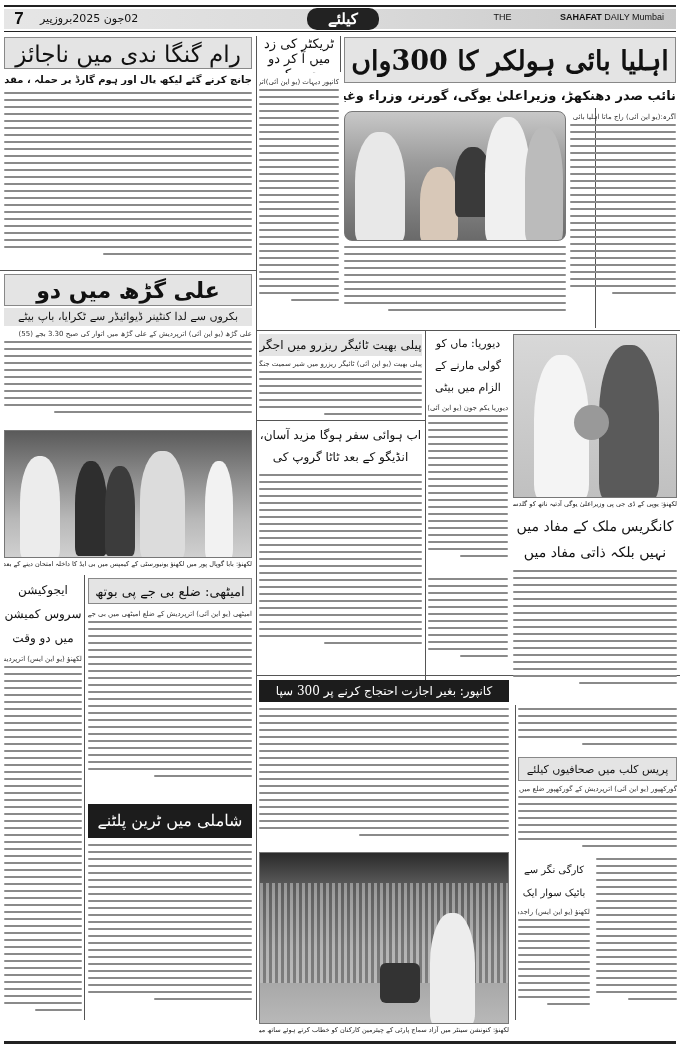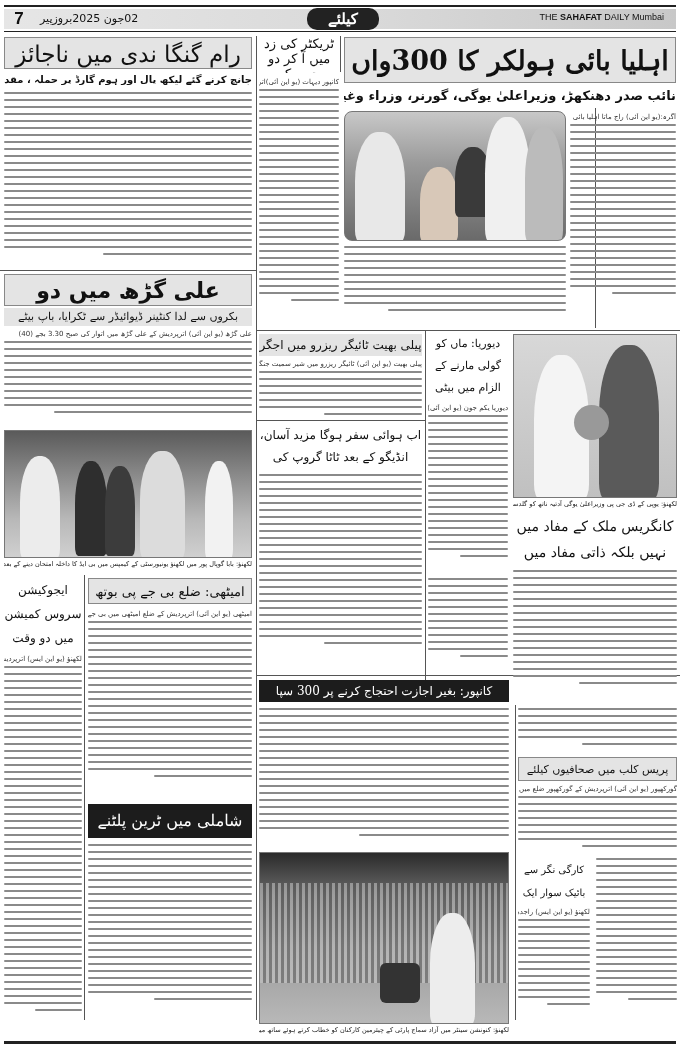--- a/index.html
+++ b/index.html
@@ -7,21 +7,21 @@
   body { position: relative; font-family: "DejaVu Sans", sans-serif; color: #111; }
 
   .masthead { position: absolute; left: 0; top: 0; width: 680px; height: 34px; }
   .masthead .rule-top { position: absolute; left: 4px; right: 4px; top: 5px; height: 2px; background: #222; }
   .masthead .band { position: absolute; left: 4px; right: 4px; top: 9px; height: 20px; background: linear-gradient(90deg,#e6e6e6 0%,#d9d9d9 55%,#c8c8c8 100%); }
   .masthead .rule-bot { position: absolute; left: 4px; right: 4px; top: 31px; height: 1px; background: #222; }
   .page-no { position: absolute; left: 9px; top: 9px; width: 20px; height: 20px; font: bold 17px "Liberation Sans", sans-serif; text-align: center; line-height: 20px; }
   .date { position: absolute; left: 40px; top: 12px; font: 11px "DejaVu Sans", sans-serif; direction: rtl; }
   .logo { position: absolute; left: 307px; top: 8px; width: 72px; height: 22px; border-radius: 10px; background: #222; color: #fff; font: bold 15px "DejaVu Serif", serif; text-align: center; line-height: 22px; direction: rtl; }
   .brand { position: absolute; right: 16px; top: 12px; font: 9px "Liberation Sans", sans-serif; }
-  .brand b { font-weight: bold; }
+  .brand b { font-weight: bold; margin-left: 46px; }
 
   .col-rule { position: absolute; width: 1px; background: #555; }
   .h-rule { position: absolute; height: 1px; background: #555; }
   .h-rule.thick { height: 3px; background: #222; }
 
   .headline { position: absolute; direction: rtl; text-align: center; font-family: "DejaVu Serif", serif; color: #111; line-height: 1.15; overflow: hidden; }
   .headline.box { background: #e4e4e4; border: 1px solid #888; }
   .headline.dark { background: #1c1c1c; color: #fff; }
   .subhead { position: absolute; direction: rtl; text-align: center; font: bold 11px "DejaVu Sans", sans-serif; color: #111; white-space: nowrap; overflow: hidden; }
 
@@ -177,21 +177,21 @@
     <div class="ln"></div>
     <div class="ln"></div>
     <div class="ln"></div>
     <div class="ln"></div>
     <div class="ln short"></div>
 </div>
 
 <div class="headline box" style="left:4px;top:274px;width:248px;height:32px;font-size:22px;line-height:32px;font-weight:bold;font-family:'DejaVu Sans',sans-serif">علی گڑھ میں دو سڑک حادثات</div>
 <div class="headline" style="left:4px;top:308px;width:248px;height:18px;font-size:11px;line-height:18px;background:#e4e4e4">بکروں سے لدا کنٹینر ڈیوائیڈر سے ٹکرایا، باپ بیٹے سمیت چار کی موت، چھ زخمی</div>
 <div class="text-block" style="left:4px;top:330px;width:248px;height:95px">
-  <div class="lead">علی گڑھ (یو این آئی) اترپردیش کے علی گڑھ میں اتوار کی صبح 3.30 بجے (40)</div>
+  <div class="lead">علی گڑھ (یو این آئی) اترپردیش کے علی گڑھ میں اتوار کی صبح 3.30 بجے (55)</div>
   <div class="ln"></div>
     <div class="ln"></div>
     <div class="ln"></div>
     <div class="ln"></div>
     <div class="ln"></div>
     <div class="ln"></div>
     <div class="ln"></div>
     <div class="ln"></div>
     <div class="ln"></div>
     <div class="ln"></div>

